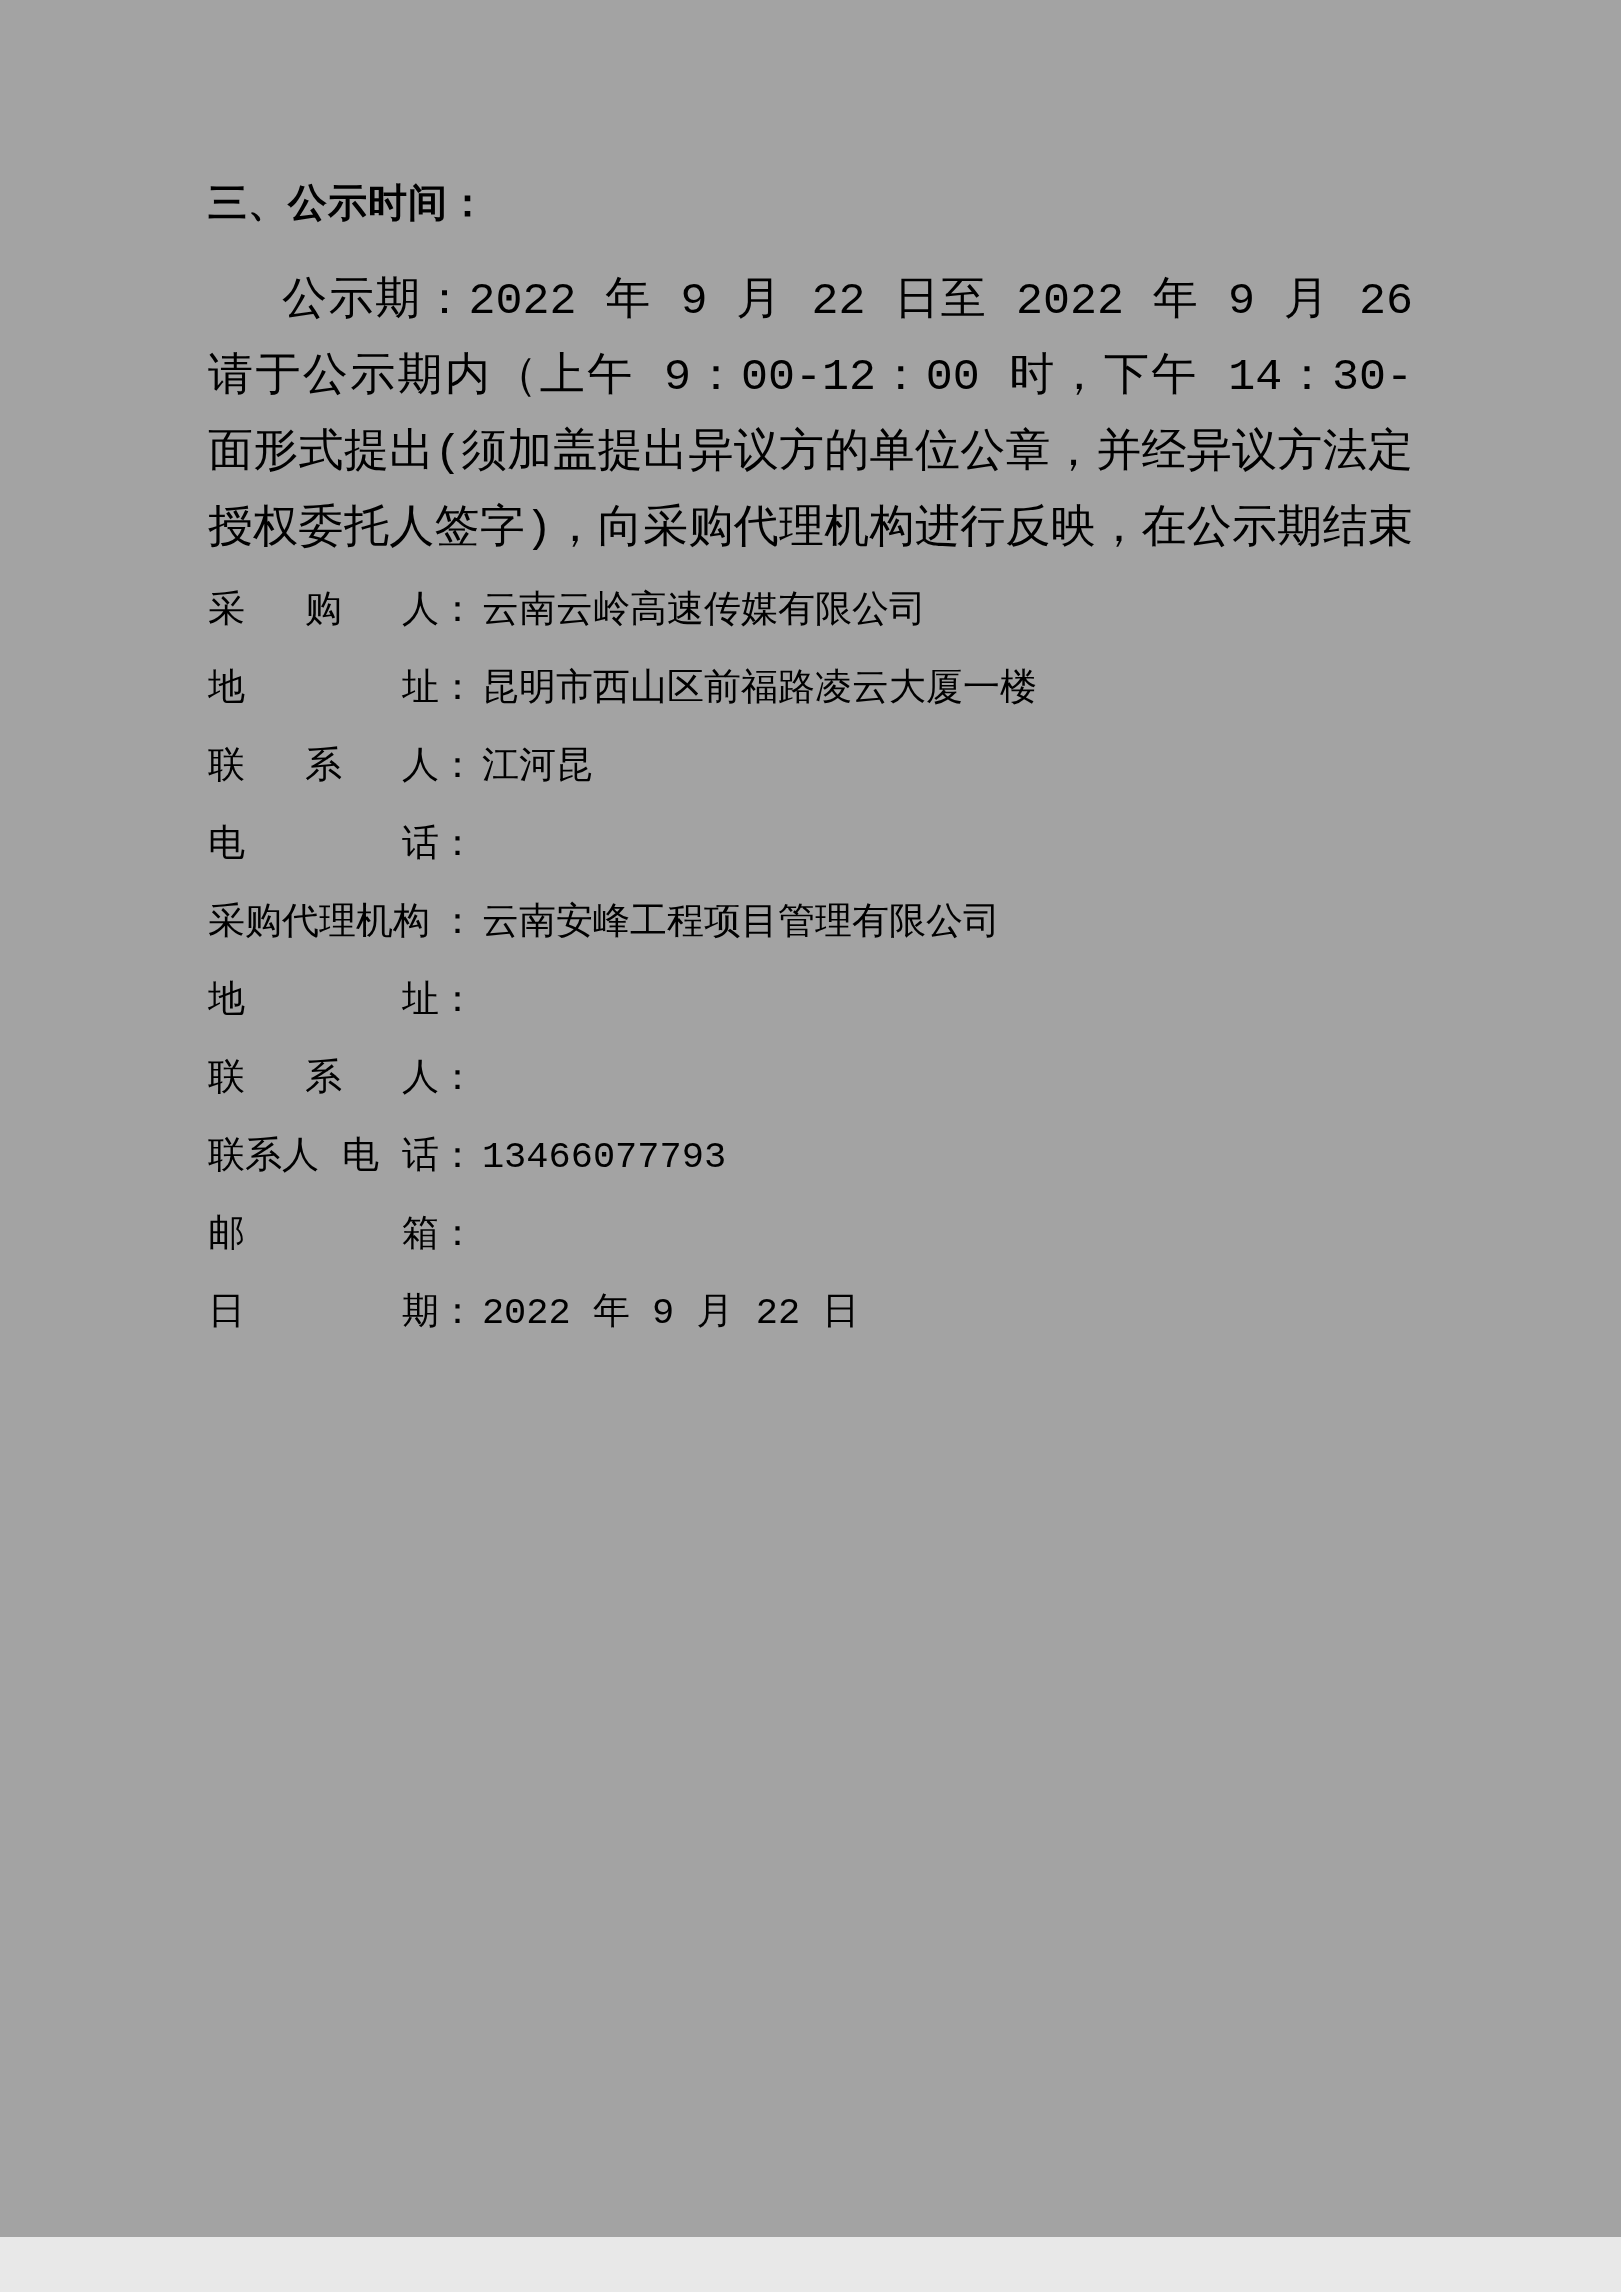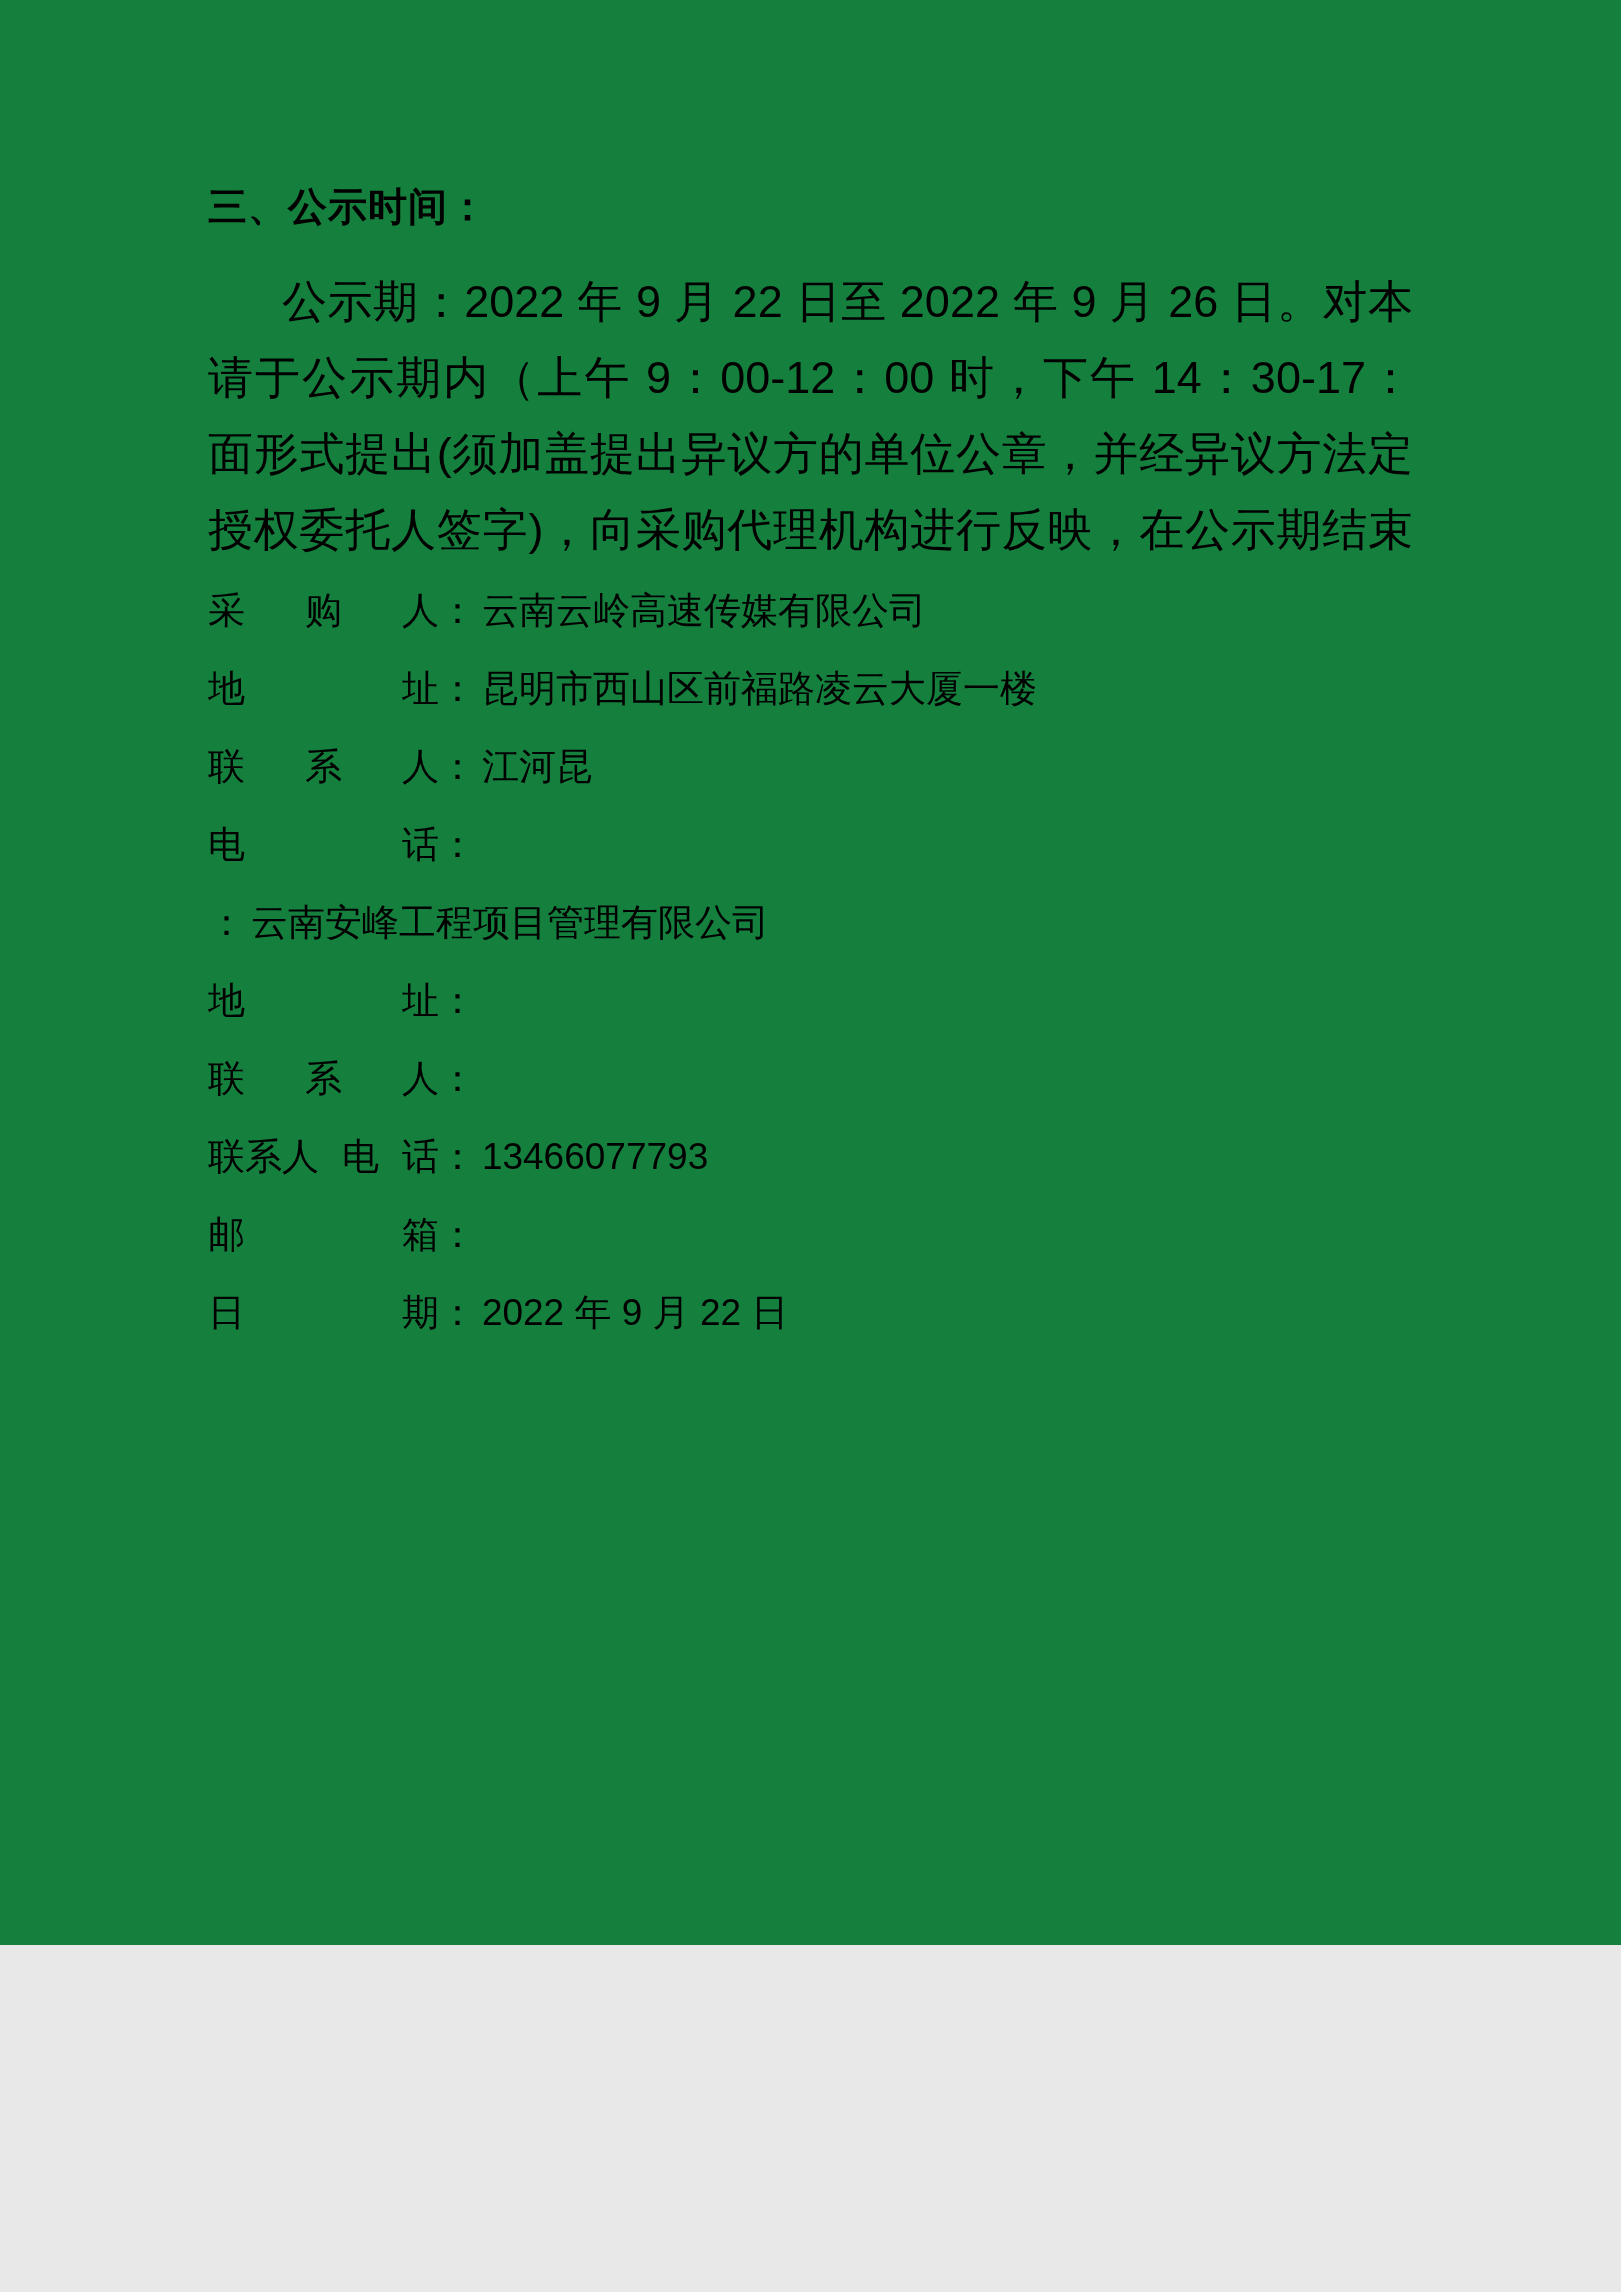--- a/index.html
+++ b/index.html
@@ -3,25 +3,25 @@
 <meta charset="utf-8">
 <style>
   html, body {
     margin: 0;
     padding: 0;
     background: #e8e8e8;
   }
   .page {
     position: relative;
     width: 1621px;
-    height: 1945px;
+    height: 2237px;
     margin: 0 auto;
-    background: #15803d;
+    background: #a3a3a3;
     color: #000000;
-    font-family: Liberation Sans, sans-serif;
+    font-family: Liberation Mono, monospace;
     box-sizing: border-box;
     padding: 182px 208px 0 208px;
     overflow: hidden;
   }
   .heading {
     font-size: 39px;
     font-weight: bold;
     line-height: 49px;
     letter-spacing: 1px;
   }
@@ -118,20 +118,23 @@
 
     <div class="row">
       <span class="label">
         <span>电</span>
         <span>话</span>
       </span>
       <span class="colon">：</span>
     </div>
 
     <div class="row">
+      <span class="label">
+        <span>采购代理机构</span>
+      </span>
       <span class="colon">：</span>
       <span class="value">云南安峰工程项目管理有限公司</span>
     </div>
 
     <div class="row">
       <span class="label">
         <span>地</span>
         <span>址</span>
       </span>
       <span class="colon">：</span>

